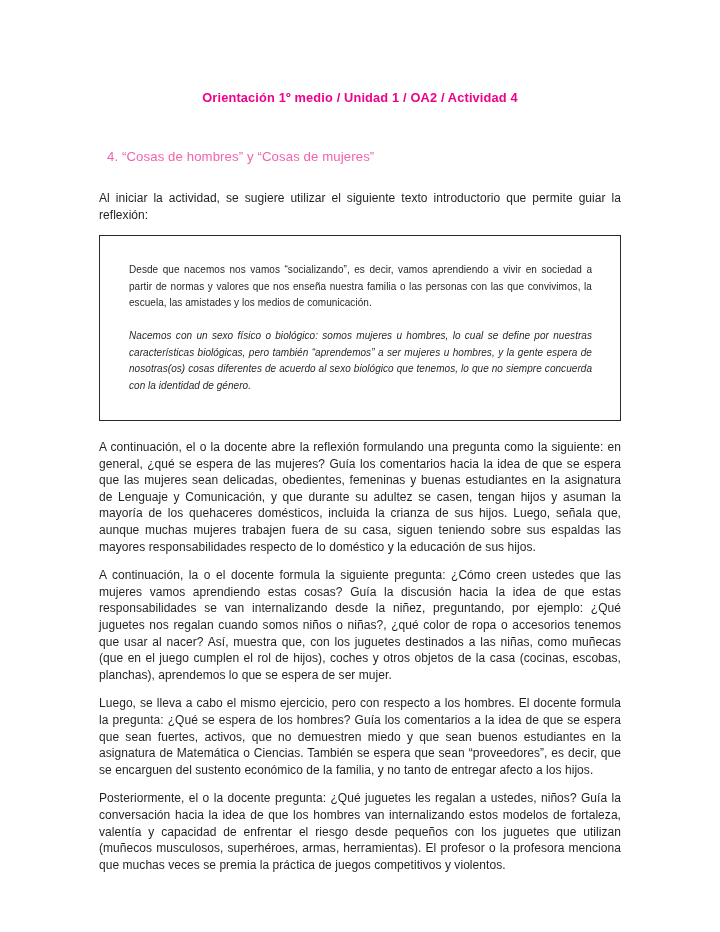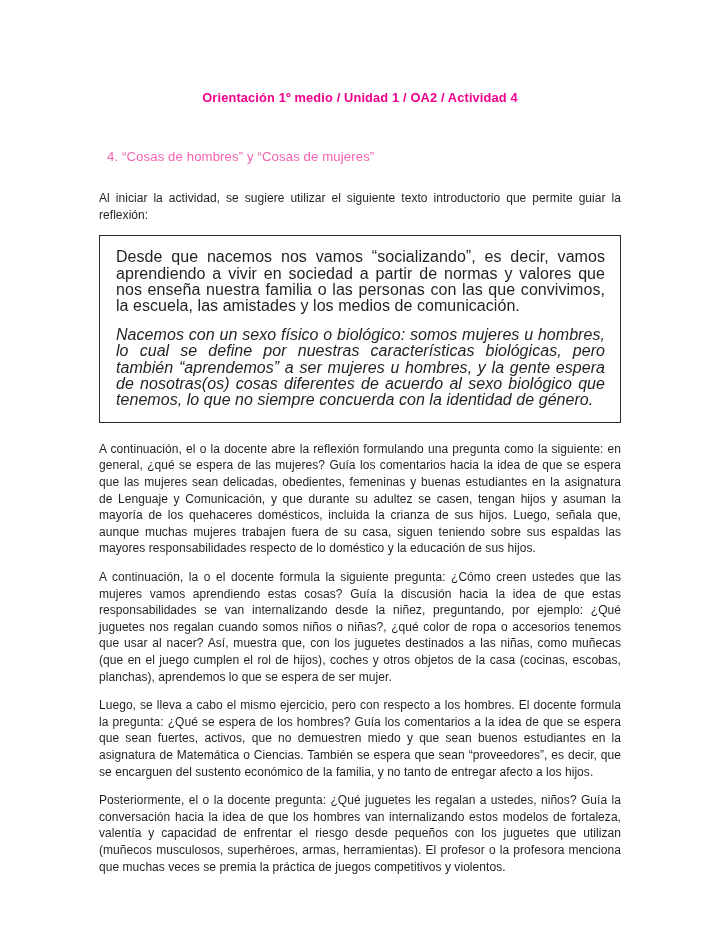--- a/index.html
+++ b/index.html
@@ -77,22 +77,22 @@
   .quote-box {
     border: 1px solid #2b2b2b;
     box-sizing: border-box;
     width: 522px;
     padding: 9px 11px 9px 12px;
     margin: 0 0 18px 0;
     background: #ffffff;
   }
 
   .quote-box p {
-    margin: 4px;
-    font-size: 16px;
+    margin: 17px;
+    font-size: 10px;
     line-height: 16.4px;
     text-align: justify;
     color: #231f20;
     letter-spacing: 0.05px;
   }
 
   .quote-box p + p {
     margin-top: 12px;
     font-style: italic;
   }

